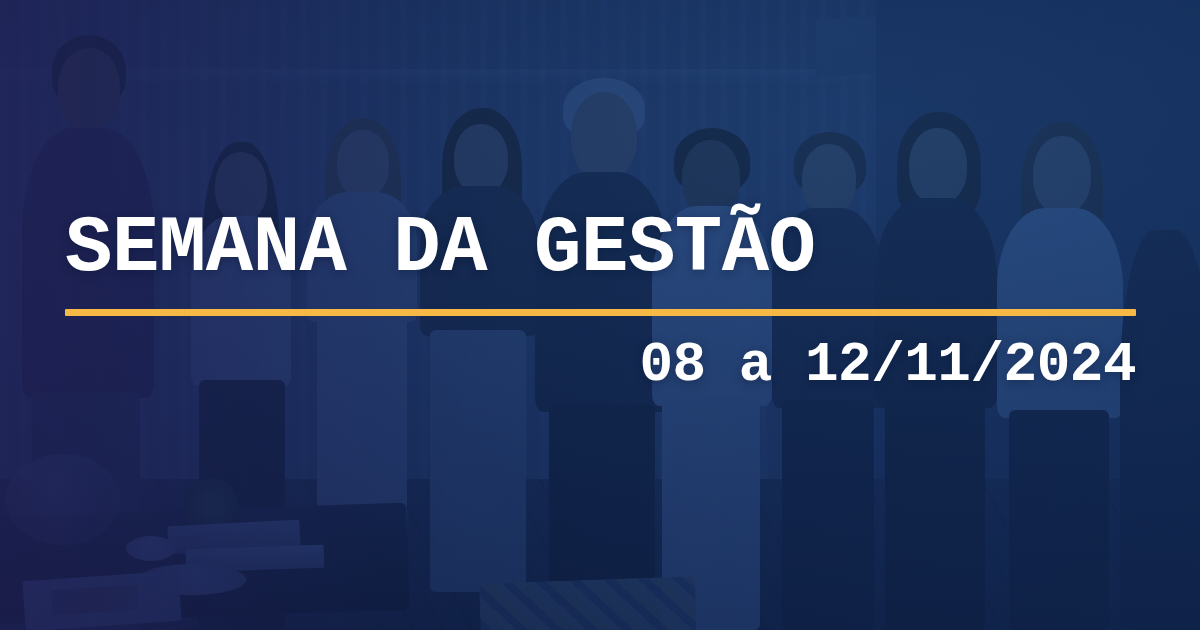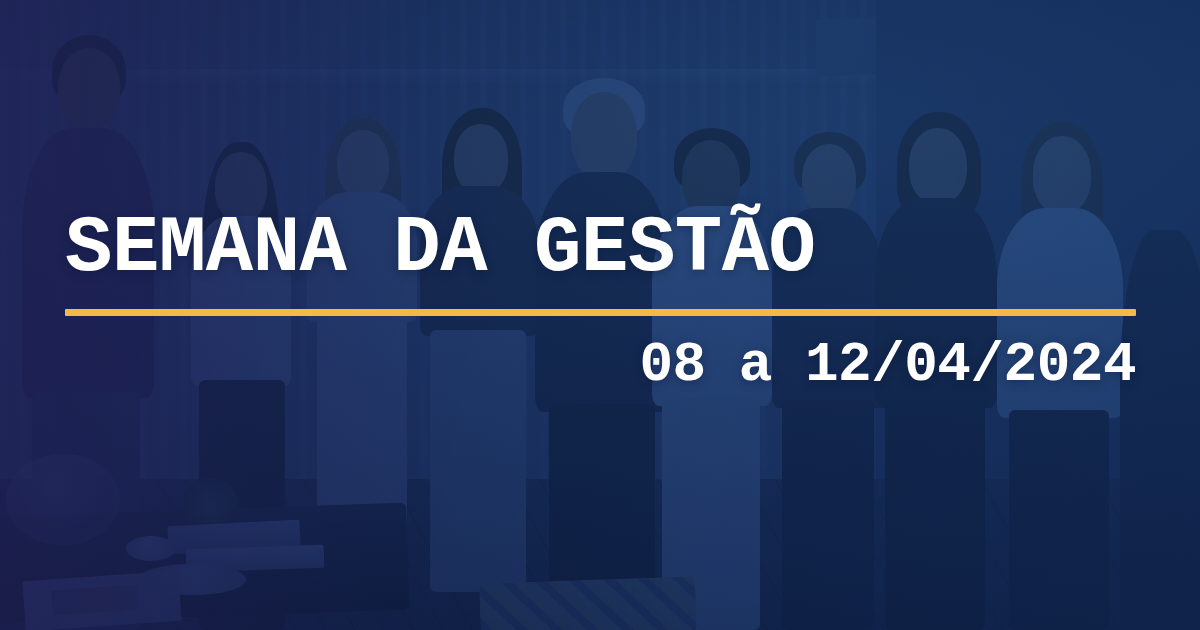--- a/index.html
+++ b/index.html
@@ -315,16 +315,16 @@
     <div class="cushion"></div>
   </div>
 
   <div class="overlay"></div>
   <div class="overlay-2"></div>
   <div class="overlay-3"></div>
 
   <div class="content">
     <h1 class="title">SEMANA DA GESTÃO</h1>
     <div class="rule"></div>
-    <p class="date">08 a 12/04/2024</p>
+    <p class="date">08 a 12/11/2024</p>
   </div>
 
 </div>
 
 </body></html>

